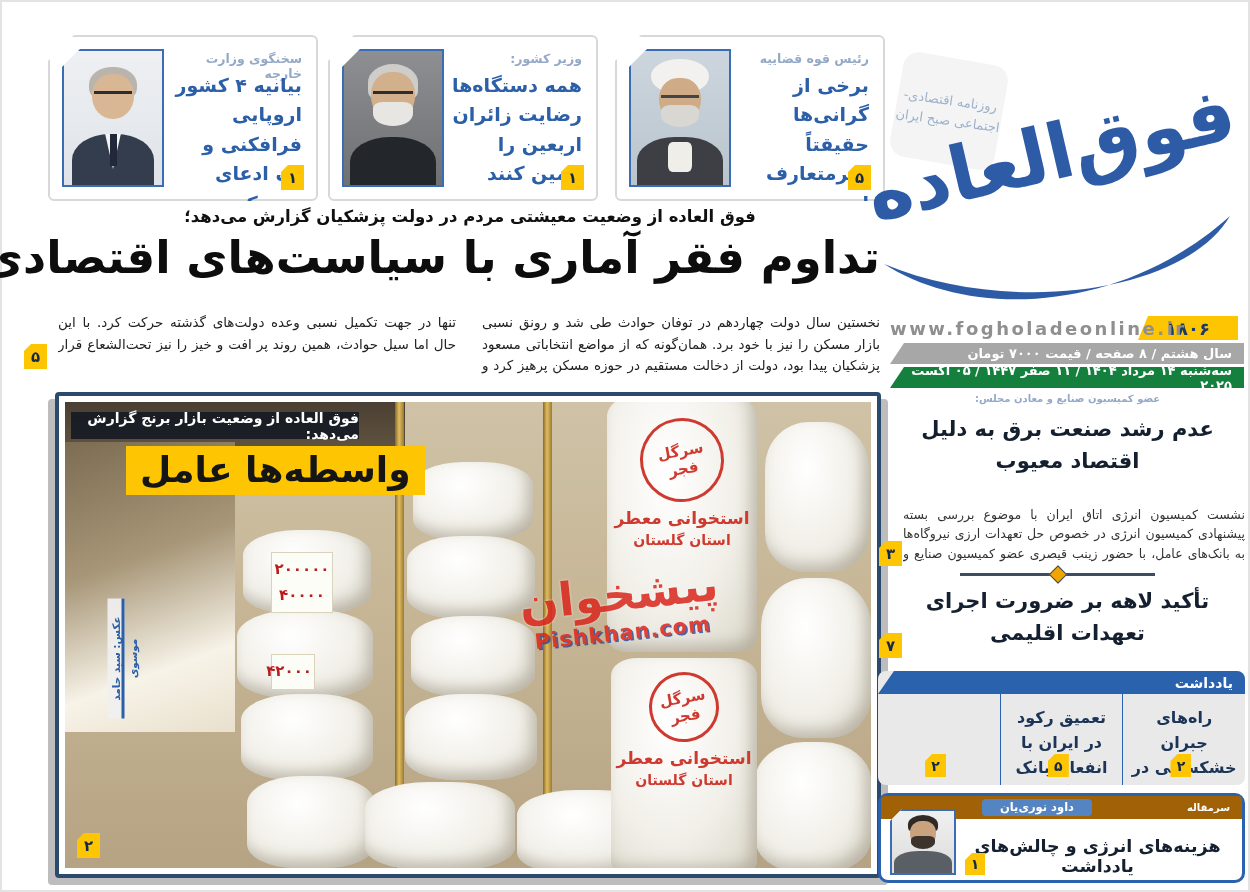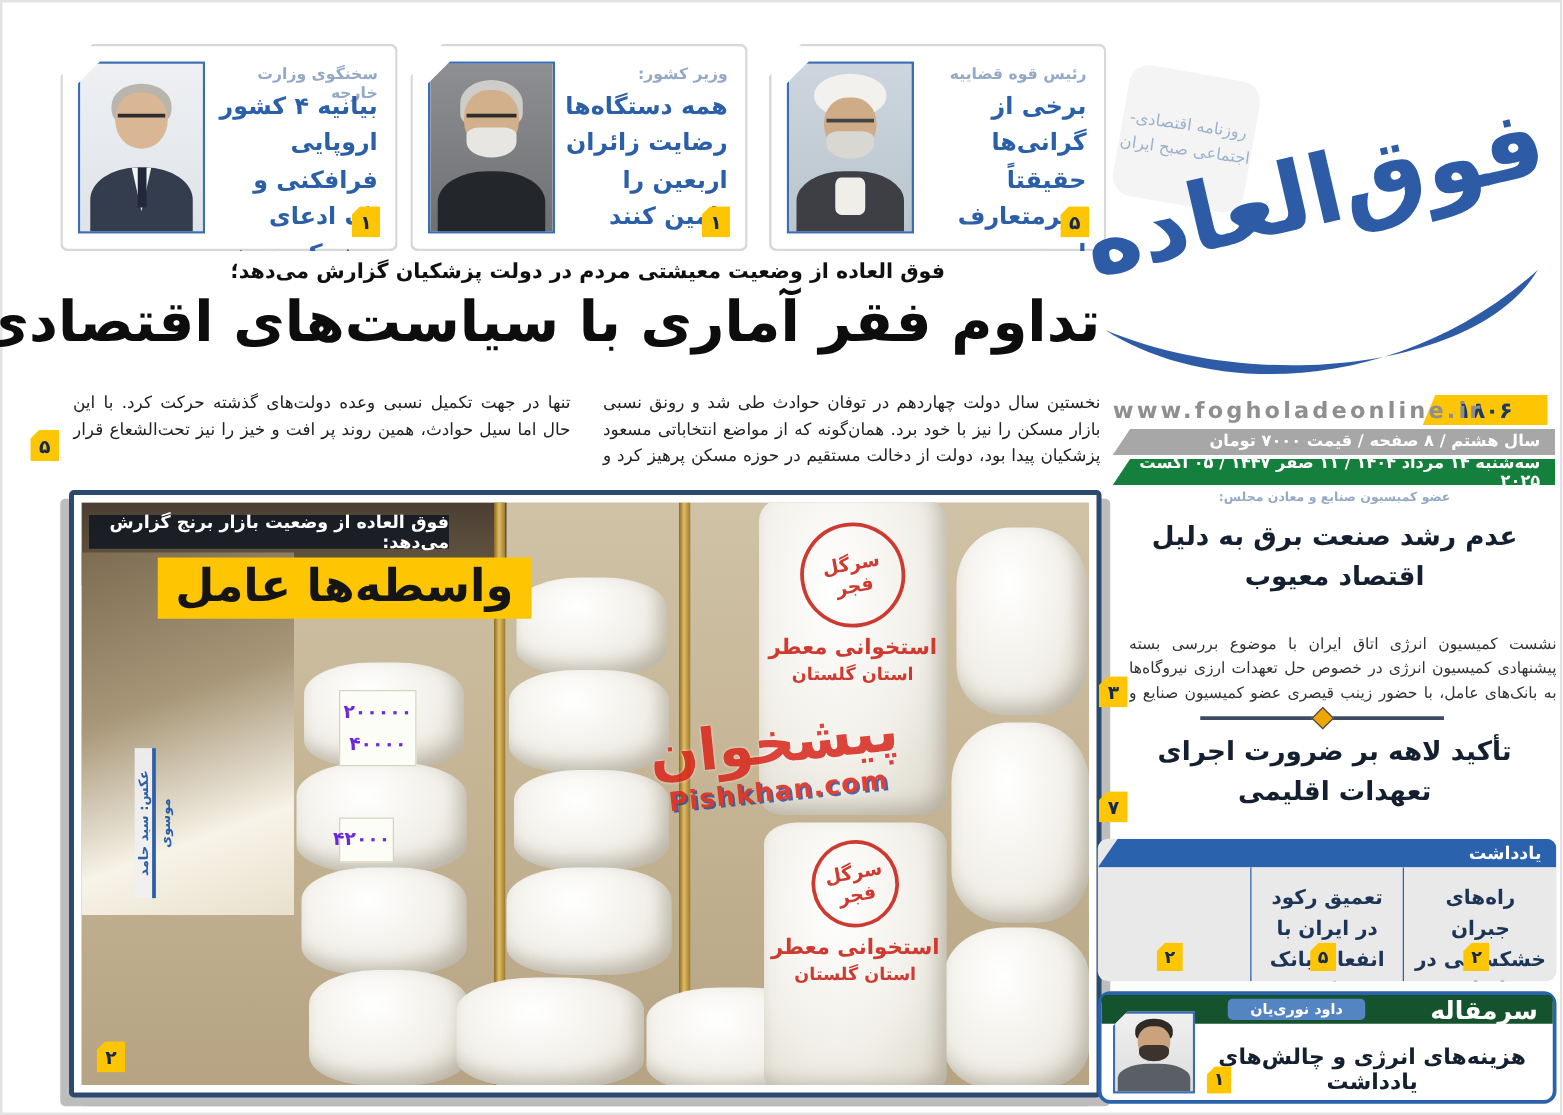--- a/index.html
+++ b/index.html
@@ -84,21 +84,21 @@
   .wm { position:absolute; left:455px; top:165px; transform:rotate(-6deg); text-align:center; opacity:.85; }
   .wm-fa { font-size:46px; font-weight:900; color:#d9261c; text-shadow:0 0 2px #fff; }
   .wm-en { font-size:21px; font-weight:900; color:#e02417; text-shadow:1.5px 1.5px 0 #2b4f9e; letter-spacing:1px; }
   .sack { position:absolute; background:radial-gradient(ellipse at 40% 30%, #ffffff 0%, #f1efe8 55%, #d8d4c6 100%);
           border-radius:42% 42% 38% 38% / 30% 30% 26% 26%; box-shadow:inset -6px -8px 14px rgba(120,110,90,.35); }
   .stamp-sack { text-align:center; color:#cf3a30; font-weight:bold; }
   .stamp-ring { width:84px; height:84px; margin:22px auto 6px; border:3px solid #cf3a30; border-radius:50%;
                 display:flex; align-items:center; justify-content:center; font-size:15px; color:#cf3a30;
                 transform:rotate(-10deg); }
   .stamp-l1 { font-size:17px; } .stamp-l2 { font-size:14px; margin-top:4px; }
-  .price-tag { position:absolute; background:#fdfdf8; border:1px solid #d9d2bd; color:#6d28d9;
+  .price-tag { position:absolute; background:#fdfdf8; border:1px solid #d9d2bd; color:#b91c1c;
                font-weight:900; text-align:center; padding:4px 2px; font-size:15px; line-height:1.7; }
   .gold-strip { position:absolute; top:0; bottom:0; width:9px;
                 background:linear-gradient(90deg,#8a6a25,#e0bd64 45%,#9c7a2e); }
 
   
   .r-kicker { position:absolute; left:890px; top:393px; width:355px; text-align:center;
               font-size:10px; font-weight:bold; color:#94a9c7; }
   .r-headline { position:absolute; width:355px; left:890px; text-align:center;
                 font-size:21px; font-weight:900; color:#14202f; line-height:1.5; }
   .rh1 { top:414px; }
@@ -117,22 +117,22 @@
                 color:#fff; font-size:14px; font-weight:bold; display:flex; align-items:center;
                 padding:0 12px; clip-path:polygon(16px 0,100% 0,100% 100%,0 100%); }
   .notes-cols { position:absolute; top:23px; left:0; right:0; bottom:0; display:flex; flex-direction:row; }
   .note-col { flex:1; position:relative; padding:12px 8px 0; }
   .note-col + .note-col { border-right:1.5px solid #2b62ae; }
   .note-title { text-align:center; font-size:16px; font-weight:bold; color:#1c3557; line-height:1.55; }
   .note-badge { position:absolute; bottom:8px; right:44%; width:21px; height:23px; font-size:14px; }
 
   .edit-box { position:absolute; left:878px; top:793px; width:367px; height:90px;
               border:3px solid #2b62ae; border-radius:10px; background:#fff; }
-  .edit-head { position:absolute; top:0; left:0; right:0; height:23px; background:#14532d;
-               color:#fff; font-size:20px; font-weight:bold; display:flex; align-items:center;
+  .edit-head { position:absolute; top:0; left:0; right:0; height:23px; background:#a16207;
+               color:#fff; font-size:10px; font-weight:bold; display:flex; align-items:center;
                padding:0 12px; border-radius:4px 4px 0 0; }
   .edit-author { position:absolute; top:3px; right:150px; width:110px; height:17px; background:#5584c2;
                  border-radius:4px; color:#fff; font-size:11.5px; font-weight:bold; text-align:center;
                  line-height:17px; }
   .edit-photo { position:absolute; left:9px; top:13px; width:66px; height:66px; border:2.5px solid #3a6db3;
                 background:#ececec; overflow:hidden; clip-path:polygon(12px 0,100% 0,100% 100%,0 100%,0 12px); }
   .edit-headline { position:absolute; right:12px; left:84px; top:40px; text-align:center;
                    font-size:17.5px; font-weight:900; color:#14202f; }
   .edit-badge { left:84px; bottom:5px; width:20px; height:22px; font-size:14px; }
 </style>

